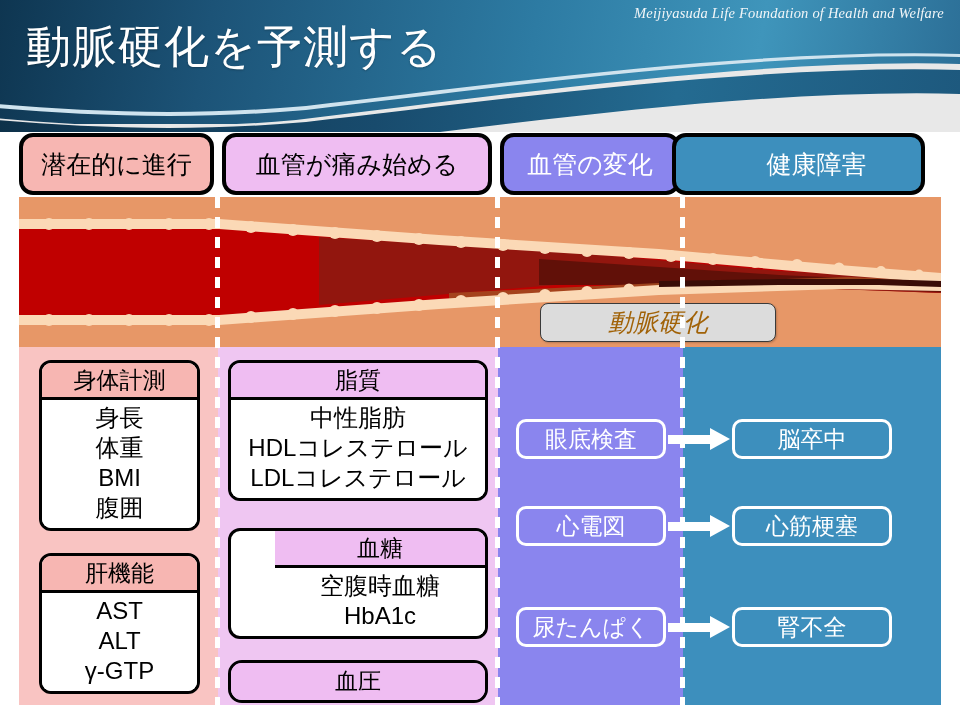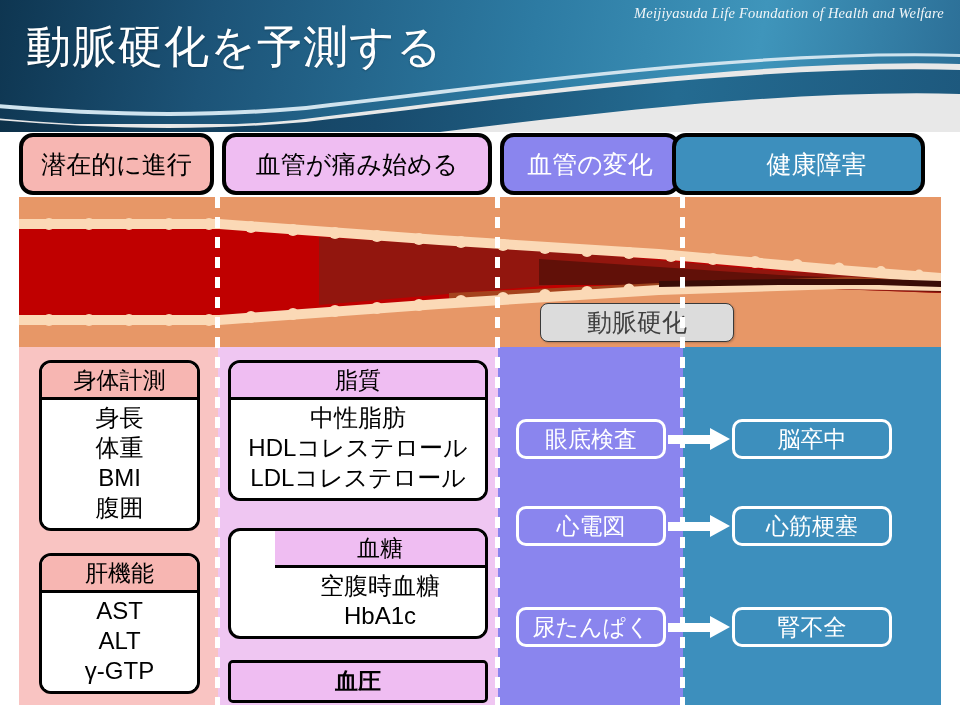--- a/index.html
+++ b/index.html
@@ -60,25 +60,26 @@
 
   
   .artery {
     position: absolute; left: 19px; top: 197px; width: 922px; height: 150px;
     background: #e79767; overflow: hidden;
   }
   .artery svg { display: block; width: 922px; height: 150px; }
 
   .athero-label {
     position: absolute; left: 540px; top: 303px;
-    width: 194px; height: 39px;
+    width: 236px; height: 39px;
     background: #dcdcdc; border: 1.5px solid #3a3a3a; border-radius: 8px;
     display: flex; align-items: center; justify-content: center;
-    font-size: 25px; color: #404040; white-space: nowrap;
+    font-size: 25px; color: #a16207; white-space: nowrap;
     box-shadow: 1px 1px 2px rgba(0,0,0,.2);
+    font-style: italic;
   }
 
   
   .col { position: absolute; top: 347px; height: 358px; }
   .col1 { left: 19px;  width: 199px; background: #f9c4c2; }
   .col2 { left: 218px; width: 280px; background: #efc6f2; }
   .col3 { left: 498px; width: 185px; background: #8a85ee; }
   .col4 { left: 683px; width: 258px; background: #3d8fbd; }
 
   
@@ -102,21 +103,21 @@
     white-space: nowrap;
   }
   .card.pink  .card-head { background: #f7b6b2; }
   .card.lilac .card-head { background: #efbdf2; }
   .card-body {
     background: #ffffff; display: flex; flex-direction: column;
     align-items: center; justify-content: center;
     padding: 3px 6px 5px;
   }
   .card-body .item { font-size: 24px; line-height: 30px; color: #000; white-space: nowrap; }
-  .card.headonly { border-radius: 5px; font-weight: bold; }
+  .card.headonly { border-radius: 14px; }
   .card.headonly .card-head { border-bottom: none; }
 
   
   .c1a { left: 39px;  top: 360px; width: 161px; }
   .c1b { left: 39px;  top: 553px; width: 161px; }
   
   .c2a { left: 228px; top: 360px; width: 260px; }
   .c2b { left: 228px; top: 528px; width: 260px; padding-left: 44px; }
   .c2c { left: 228px; top: 660px; width: 260px; }
 

